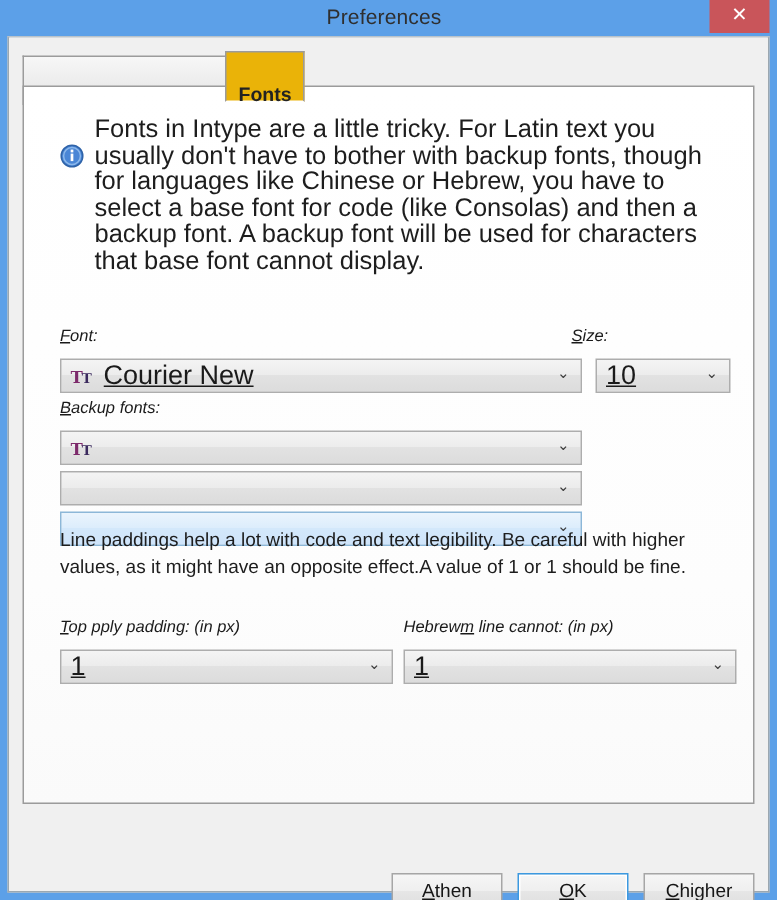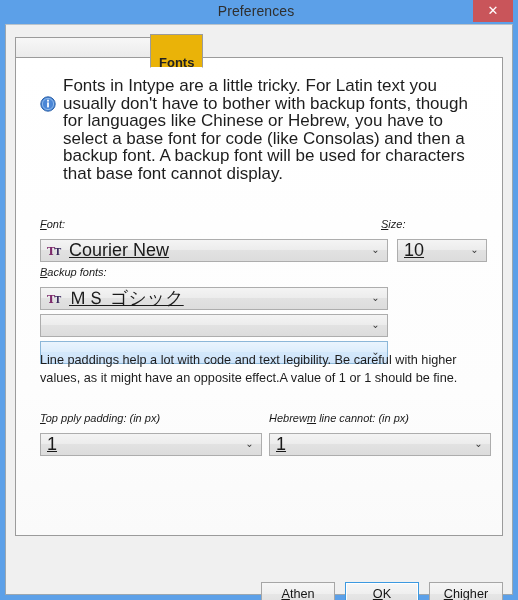--- a/index.html
+++ b/index.html
@@ -282,21 +282,20 @@
 
       <div class="field-label" style="left:24px; top:208px;text-align:center;"><u>B</u><span>ackup fonts:</span></div>
 
       <div class="combo" style="left:24px; top:229px; width:348px;">
         <span class="ttf-icon">
           <svg width="17" height="15" viewBox="0 0 17 15">
             <text x="0" y="12" font-family="DejaVu Serif, serif" font-size="11" font-weight="bold" fill="#7d2a6b">T</text>
             <text x="7.5" y="12" font-family="DejaVu Serif, serif" font-size="9" font-weight="bold" fill="#3b2a5e">T</text>
           </svg>
         </span>
-        <span class="combo-value with-icon">ＭＳ ゴシック</span>
         <span class="combo-arrow">⌄</span>
       </div>
 
       <div class="combo" style="left:24px; top:256px; width:348px;">
         <span class="combo-value"></span>
         <span class="combo-arrow">⌄</span>
       </div>
 
       <div class="combo focused" style="left:24px; top:283px; width:348px;">
         <span class="combo-value"></span>

